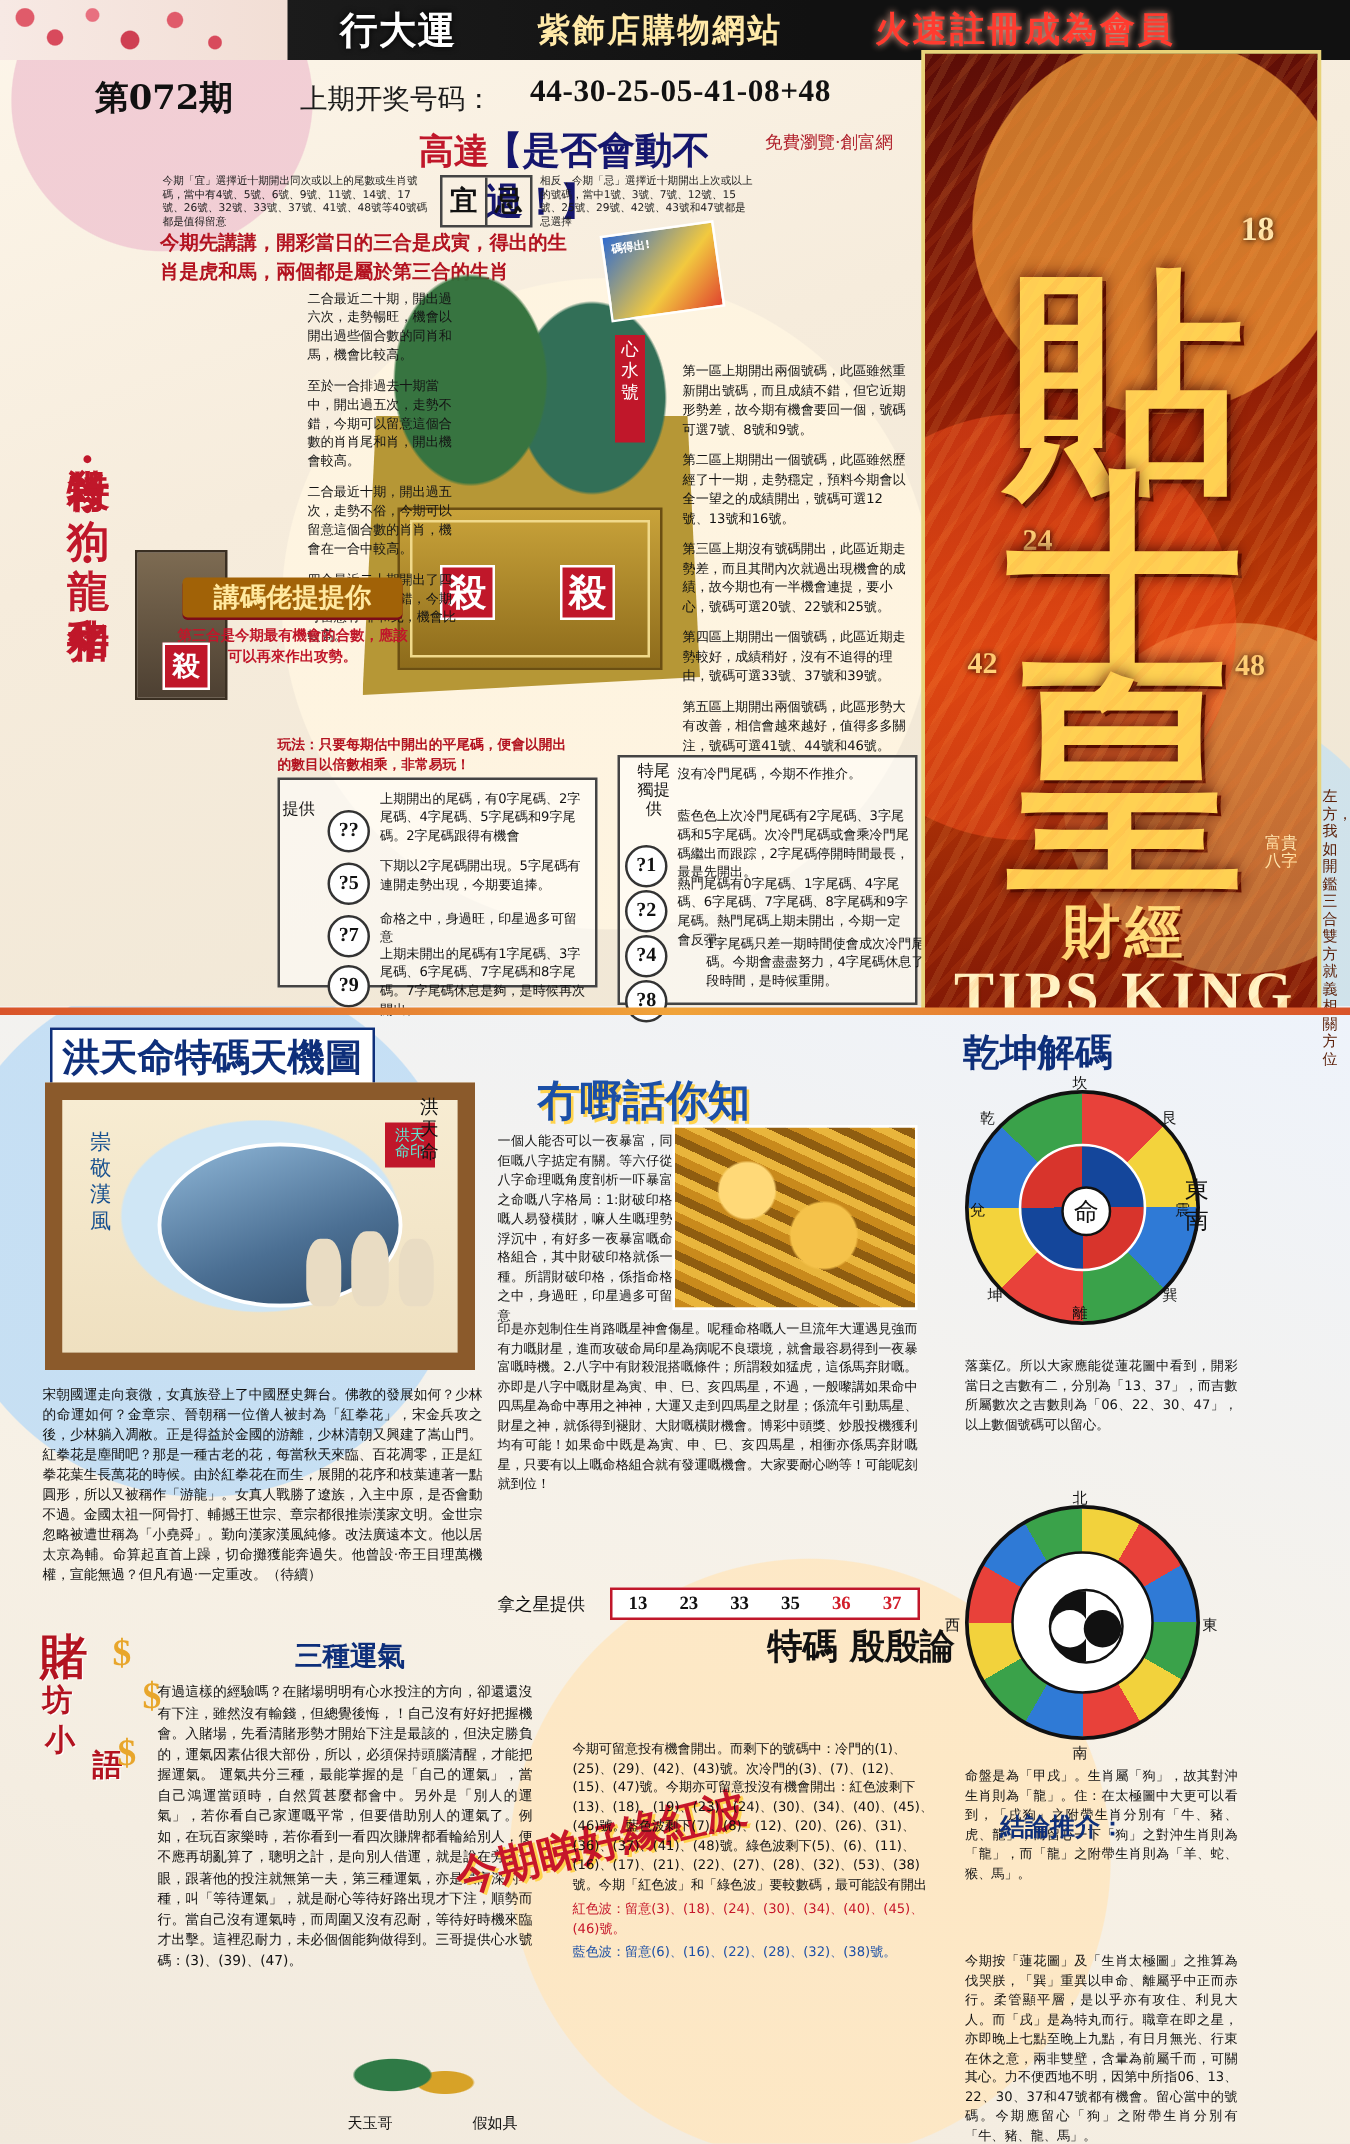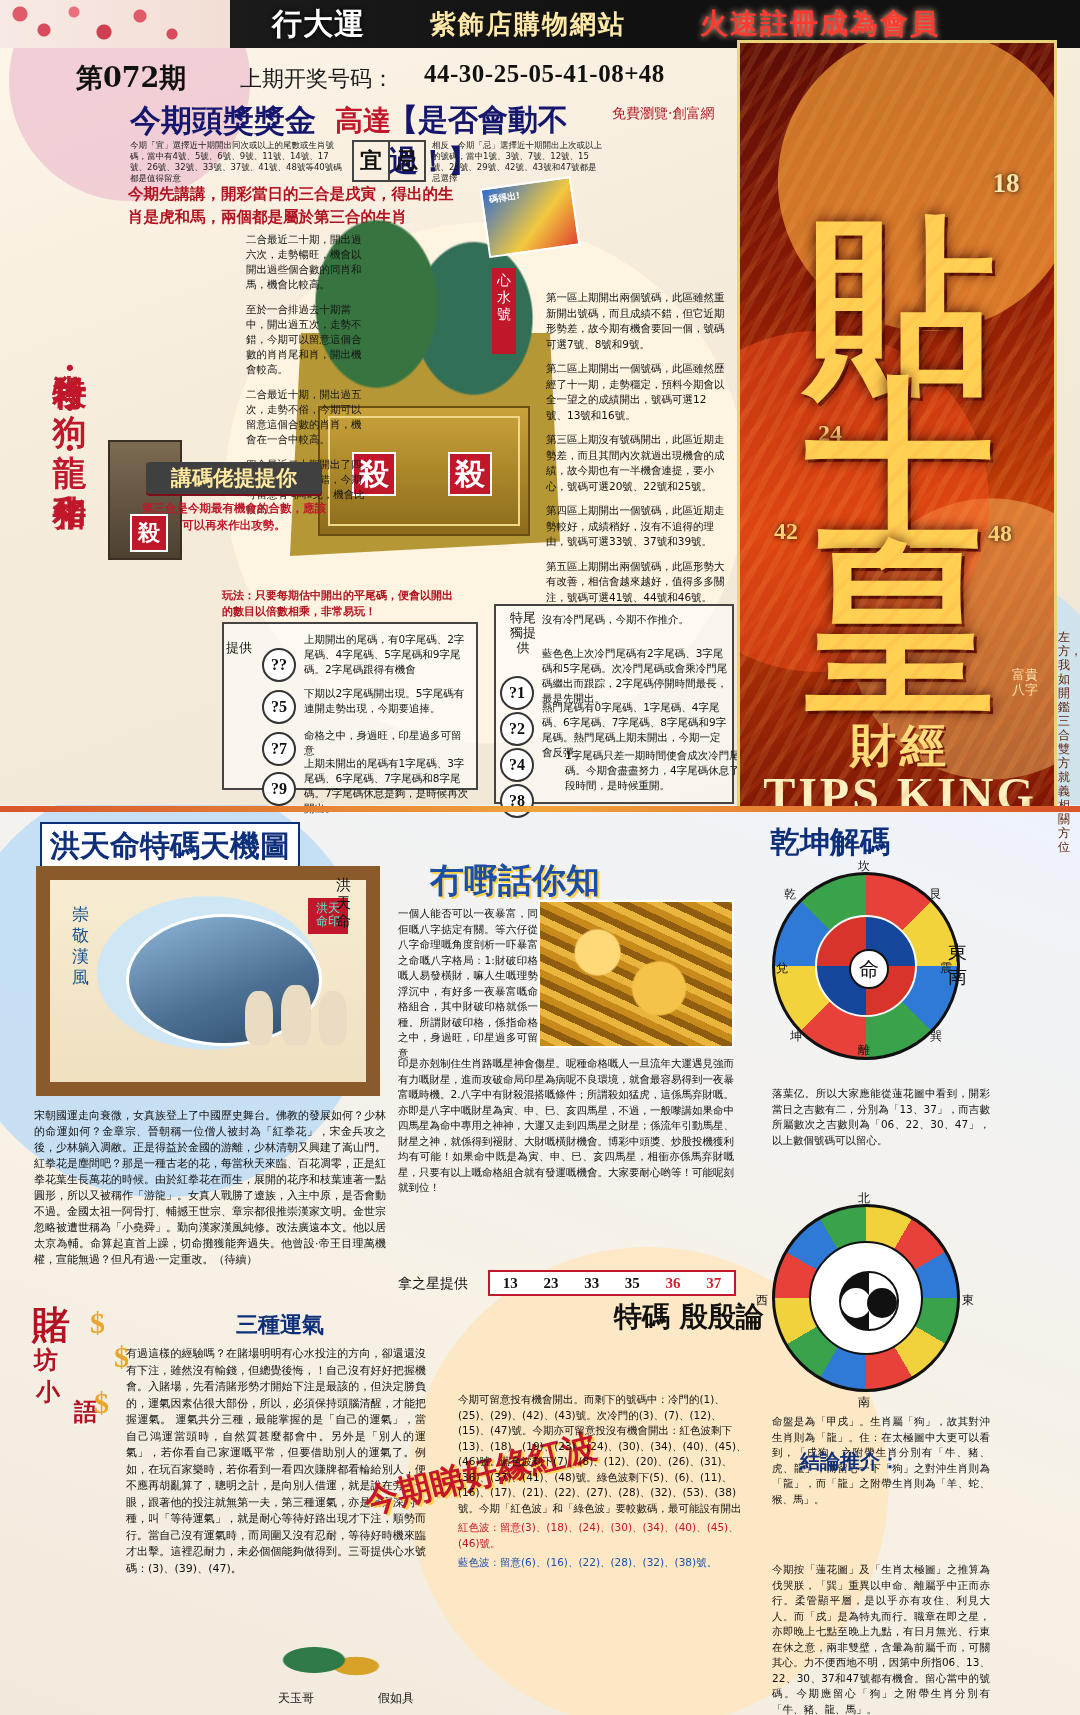--- a/index.html
+++ b/index.html
@@ -150,21 +150,21 @@
   .sha1 { left:352px; top:452px; }
   .sha2 { left:448px; top:452px; }
   .statue-sm { position:absolute; left:108px; top:440px; width:74px; height:120px;
     background:linear-gradient(180deg,#7d6b52,#4d4032); border:2px solid #3a2f22; }
   .statue-sm:after{ content:"殺"; position:absolute; left:20px; top:72px; width:34px;
     height:34px; background:#c0172a; color:#fff; font-size:22px; font-weight:bold;
     display:flex; align-items:center; justify-content:center; border:2px solid #fff;
     font-family:"DejaVu Serif", serif; }
 
   .ribbon { position:absolute; left:146px; top:462px; width:176px; height:32px;
-    background:#404040; border-radius:4px; display:flex; align-items:center;
+    background:#a16207; border-radius:4px; display:flex; align-items:center;
     justify-content:center; color:#ffe9a0; font-size:21px; font-weight:bold;
     font-family:"DejaVu Serif", serif; box-shadow:0 2px 0 #7c0c18; }
   .ribbon-note { position:absolute; left:140px; top:500px; width:188px;
     font-size:11.5px; line-height:17px; color:#c0172a; text-align:center;
     font-weight:bold; }
 
   .cardart { position:absolute; left:484px; top:182px; width:92px; height:70px;
     background:linear-gradient(135deg,#2f6bd0,#f2c93f 60%,#e0452f);
     border:2px solid #fff; transform:rotate(-8deg); }
   .cardart span { position:absolute; left:6px; top:4px; font-size:9px; color:#fff;
@@ -347,21 +347,20 @@
     <div class="banner-t2">紫飾店購物網站</div>
     <div class="banner-t3">火速註冊成為會員</div>
   </div>
 
   <div class="issue">第072期</div>
   <div class="draw-label">上期开奖号码：</div>
   <div class="draw-nums">44-30-25-05-41-08+48</div>
   <div class="free-note">免費瀏覽·創富網</div>
 
   <div class="headline">
-    <span class="hl-a">今期頭獎獎金</span>
     <span class="hl-b">高達</span>
     <span class="hl-c">【是否會動不過！】</span>
   </div>
   <div class="yiji">
     <div>宜</div>
     <div>忌</div>
   </div>
   <div class="microtext mt-left">今期「宜」選擇近十期開出同次或以上的尾數或生肖號碼，當中有4號、5號、6號、9號、11號、14號、17號、26號、32號、33號、37號、41號、48號等40號碼都是值得留意</div>
   <div class="microtext mt-right">相反，今期「忌」選擇近十期開出上次或以上的號碼，當中1號、3號、7號、12號、15號、25號、29號、42號、43號和47號都是忌選擇</div>
 

